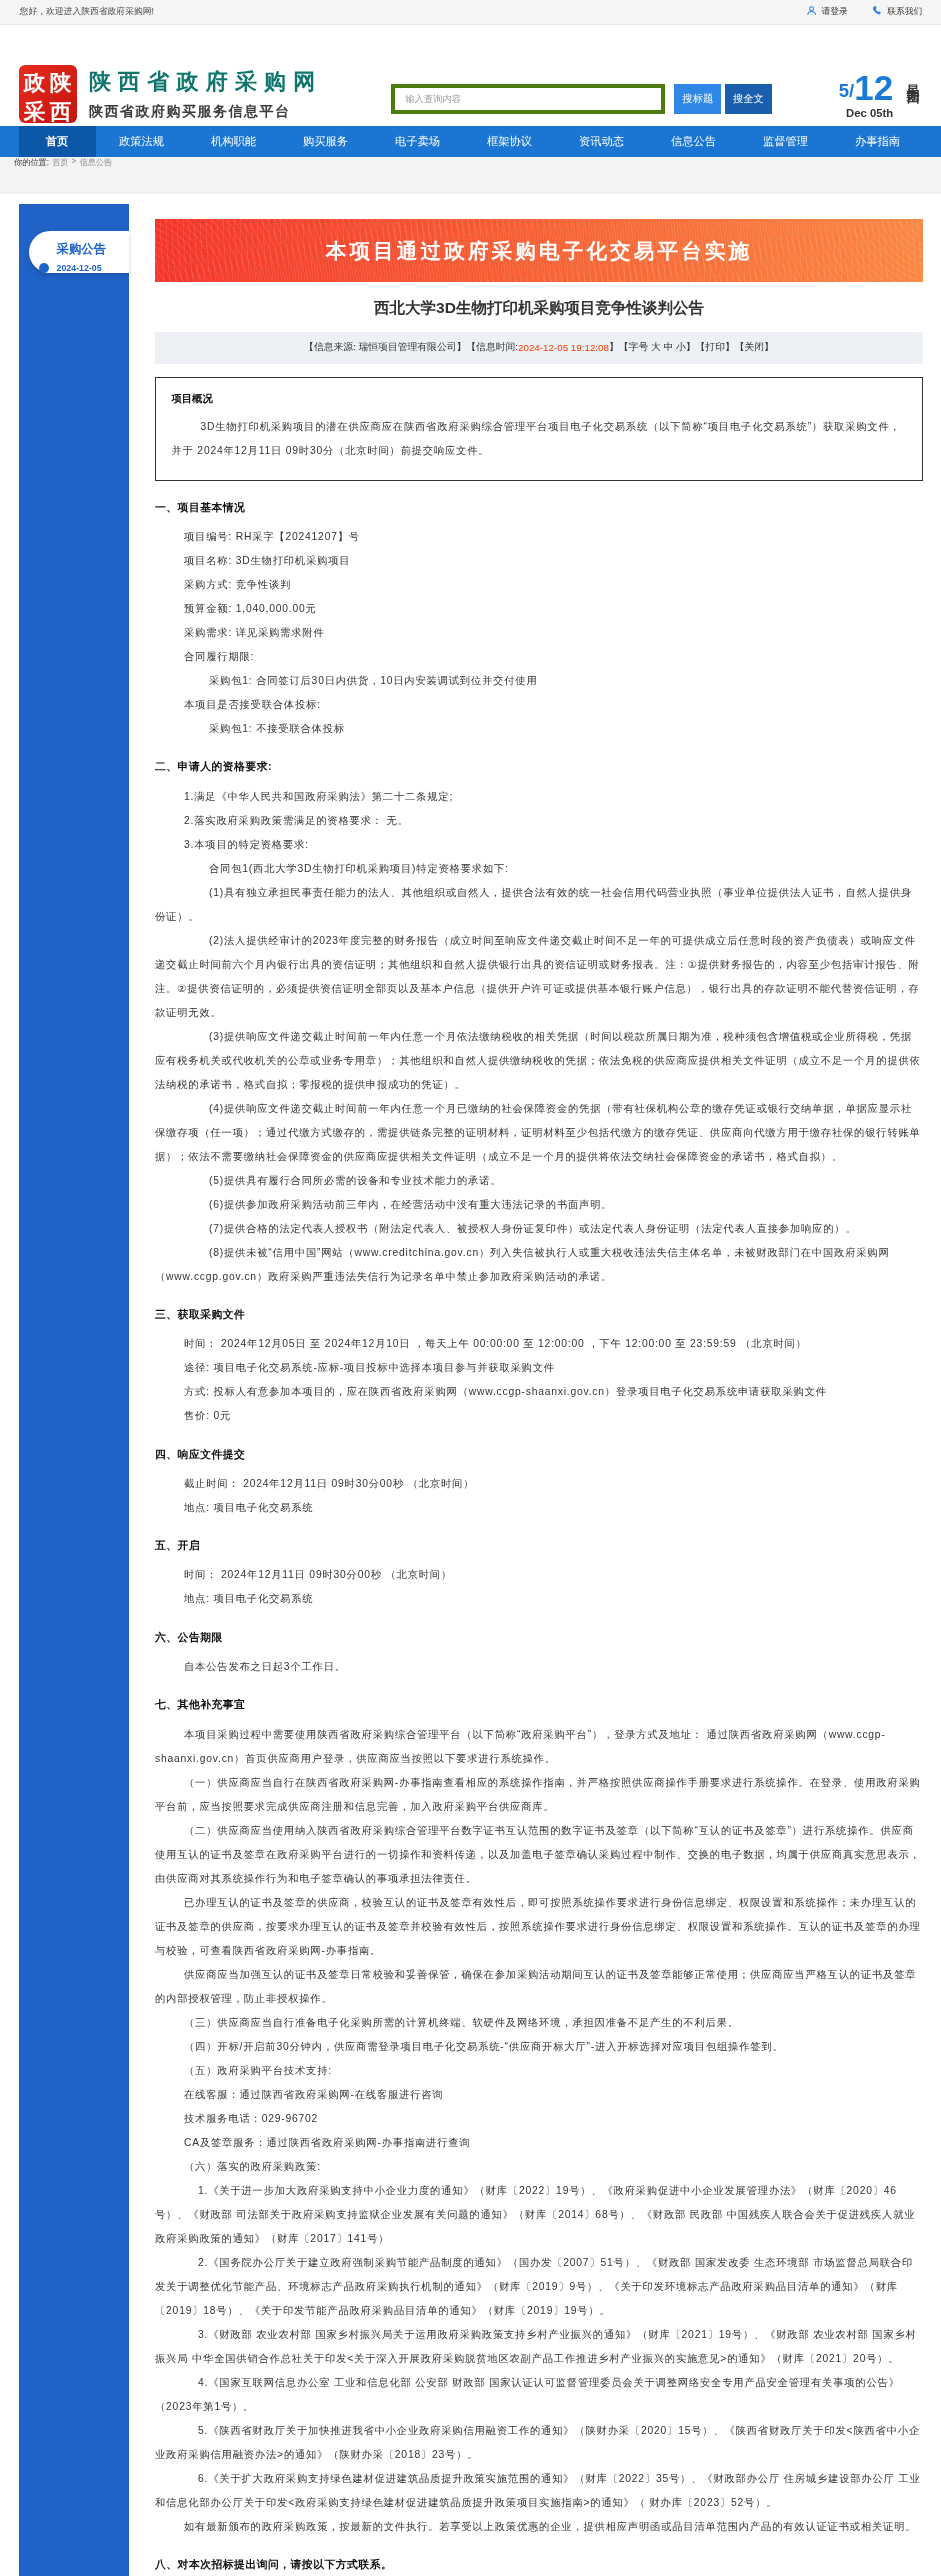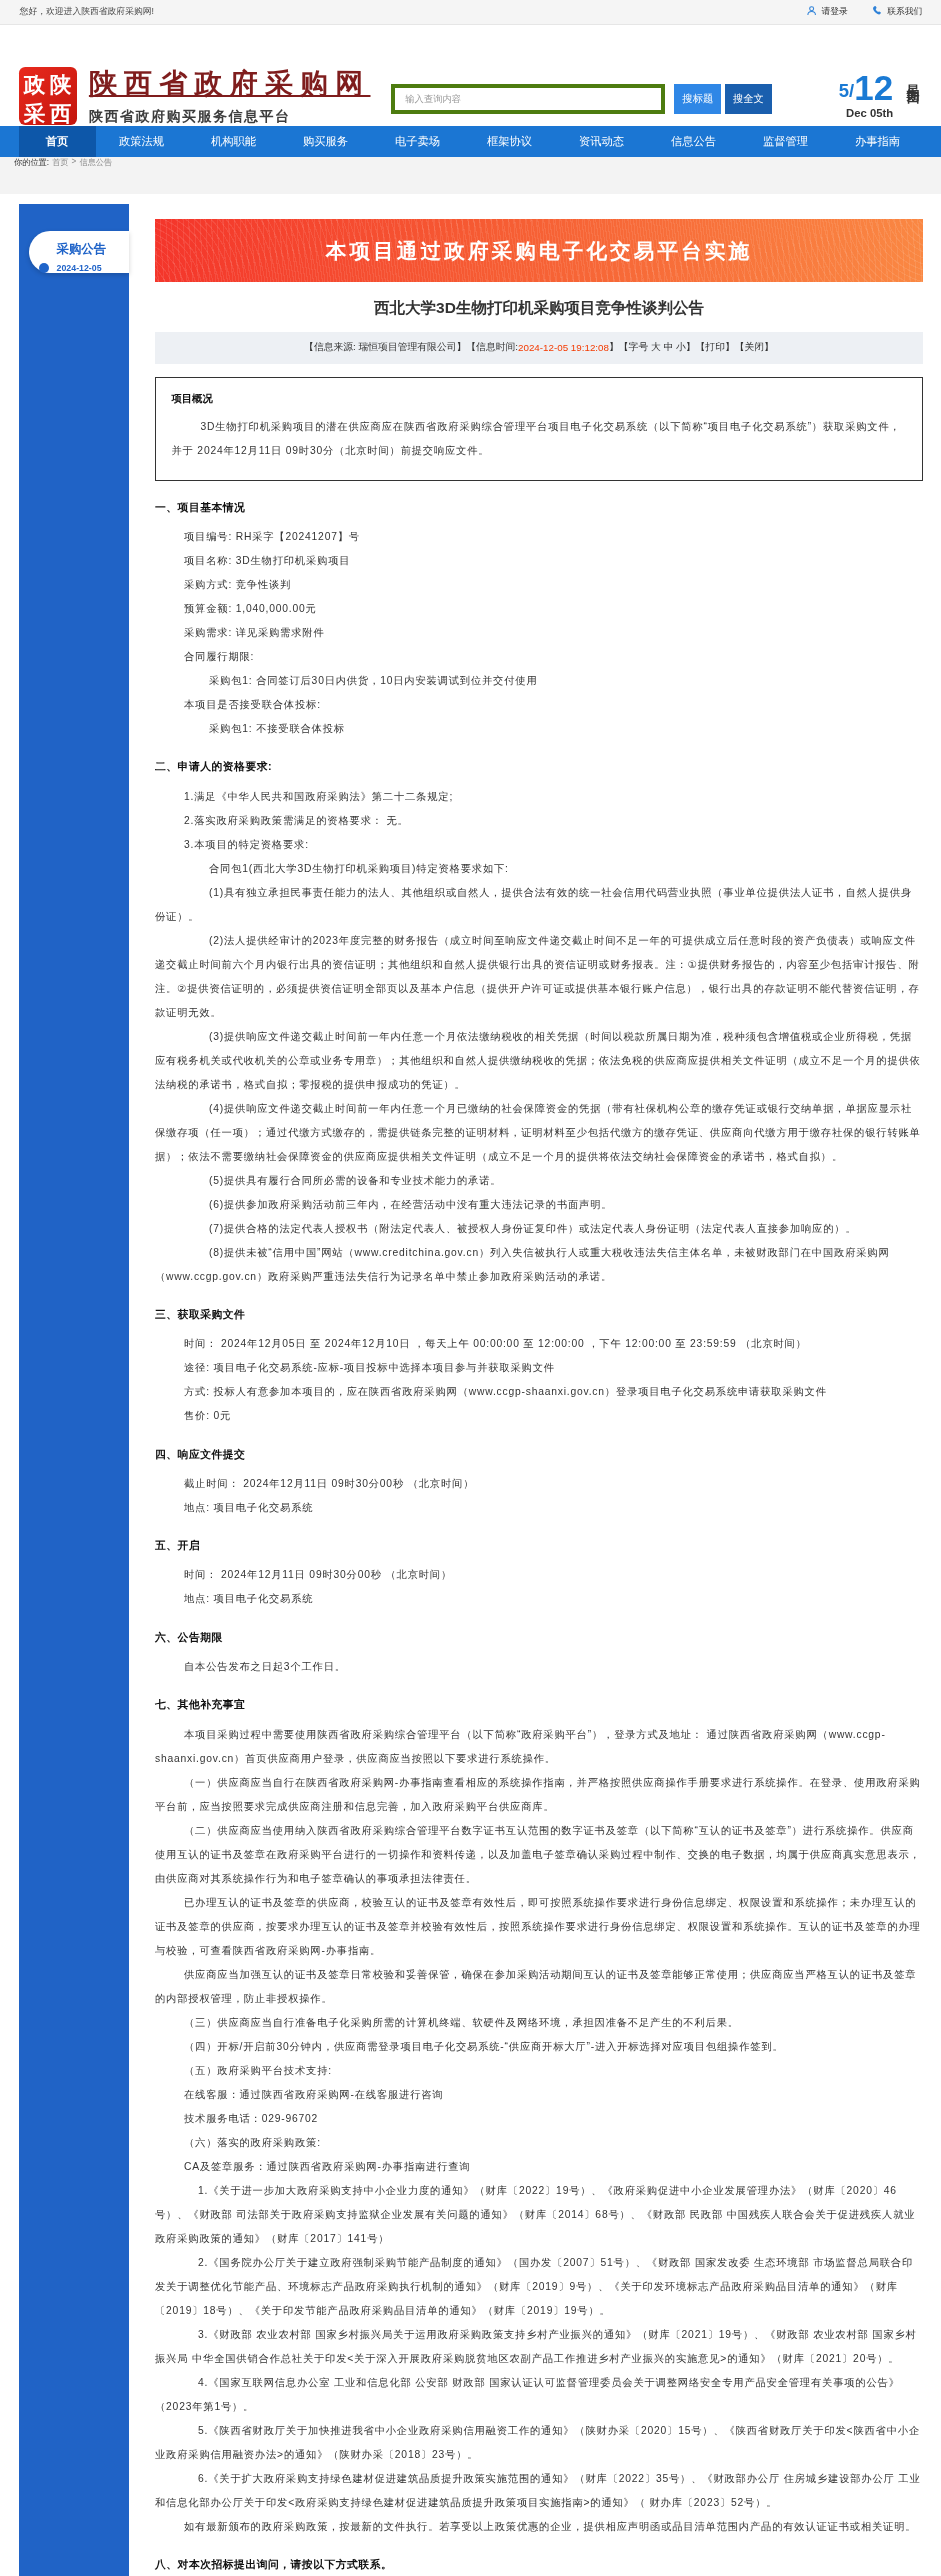--- a/index.html
+++ b/index.html
@@ -11,21 +11,21 @@
             display:flex; align-items:center; justify-content:space-between; padding:0 19.6px; font-size:8.8px; color:#4a4a4a; }
   .topbar-right { display:flex; align-items:flex-end; gap:24px; }
   .topbar-item { display:flex; align-items:center; gap:4.1px; color:#333; cursor:pointer; }
 
   
   .header { height:101px; position:relative; background:#fff; }
   .logo-wrap { position:absolute; left:18.5px; top:40px; display:flex; align-items:center; gap:12.4px; }
   .seal { width:58px; height:58px; border-radius:6.2px; background:linear-gradient(135deg,#e92a1e,#c3150c);
           display:grid; grid-template-columns:1fr 1fr; grid-template-rows:1fr 1fr; padding:3.1px; }
   .seal span { display:flex; align-items:center; justify-content:center; color:#fff; font-weight:bold; font-size:21.6px; }
-  .site-title { font-size:28px; font-weight:bold; color:#7f1d1d; letter-spacing:7.2px;text-decoration:underline; }
+  .site-title { font-size:22px; font-weight:bold; color:#0f766e; letter-spacing:7.2px; }
   .site-subtitle { font-size:14px; font-weight:bold; color:#3d3d3d; letter-spacing:1.5px; margin-top:5.2px; }
 
   .search-wrap { position:absolute; left:391px; top:59px; height:30px; display:flex; }
   .search-input { width:274px; height:30px; border:4px solid #4d7c0f; padding:0 10.3px; font-size:9.3px; color:#333; outline:none; }
   .search-input::placeholder { color:#9a9a9a; }
   .btn-search { height:30px; width:47px; color:#fff; font-size:10.3px; border:none; cursor:pointer; }
   .btn-title { margin-left:9.3px; background:#2f87e6; }
   .btn-full  { margin-left:3.6px;  background:#1a5fae; }
 
   .date-wrap { position:absolute; right:20.6px; top:47px; display:flex; gap:10.3px; }
@@ -235,22 +235,22 @@
         <div class="b-p">本项目采购过程中需要使用陕西省政府采购综合管理平台（以下简称“政府采购平台”），登录方式及地址： 通过陕西省政府采购网（www.ccgp-shaanxi.gov.cn）首页供应商用户登录，供应商应当按照以下要求进行系统操作。</div>
         <div class="b-p">（一）供应商应当自行在陕西省政府采购网-办事指南查看相应的系统操作指南，并严格按照供应商操作手册要求进行系统操作。在登录、使用政府采购平台前，应当按照要求完成供应商注册和信息完善，加入政府采购平台供应商库。</div>
         <div class="b-p">（二）供应商应当使用纳入陕西省政府采购综合管理平台数字证书互认范围的数字证书及签章（以下简称“互认的证书及签章”）进行系统操作。供应商使用互认的证书及签章在政府采购平台进行的一切操作和资料传递，以及加盖电子签章确认采购过程中制作、交换的电子数据，均属于供应商真实意思表示，由供应商对其系统操作行为和电子签章确认的事项承担法律责任。</div>
         <div class="b-p">已办理互认的证书及签章的供应商，校验互认的证书及签章有效性后，即可按照系统操作要求进行身份信息绑定、权限设置和系统操作；未办理互认的证书及签章的供应商，按要求办理互认的证书及签章并校验有效性后，按照系统操作要求进行身份信息绑定、权限设置和系统操作。互认的证书及签章的办理与校验，可查看陕西省政府采购网-办事指南。</div>
         <div class="b-p">供应商应当加强互认的证书及签章日常校验和妥善保管，确保在参加采购活动期间互认的证书及签章能够正常使用；供应商应当严格互认的证书及签章的内部授权管理，防止非授权操作。</div>
         <div class="b-p">（三）供应商应当自行准备电子化采购所需的计算机终端、软硬件及网络环境，承担因准备不足产生的不利后果。</div>
         <div class="b-p">（四）开标/开启前30分钟内，供应商需登录项目电子化交易系统-“供应商开标大厅”-进入开标选择对应项目包组操作签到。</div>
         <div class="b-p">（五）政府采购平台技术支持:</div>
         <div class="b-p">在线客服：通过陕西省政府采购网-在线客服进行咨询</div>
         <div class="b-p">技术服务电话：029-96702</div>
+        <div class="b-p">CA及签章服务：通过陕西省政府采购网-办事指南进行查询</div>
         <div class="b-p">（六）落实的政府采购政策:</div>
-        <div class="b-p">CA及签章服务：通过陕西省政府采购网-办事指南进行查询</div>
         <div class="b-pn">1.《关于进一步加大政府采购支持中小企业力度的通知》（财库〔2022〕19号）、《政府采购促进中小企业发展管理办法》（财库〔2020〕46号）、《财政部 司法部关于政府采购支持监狱企业发展有关问题的通知》（财库〔2014〕68号）、《财政部 民政部 中国残疾人联合会关于促进残疾人就业政府采购政策的通知》（财库〔2017〕141号）</div>
         <div class="b-pn">2.《国务院办公厅关于建立政府强制采购节能产品制度的通知》（国办发〔2007〕51号）、《财政部 国家发改委 生态环境部 市场监督总局联合印发关于调整优化节能产品、环境标志产品政府采购执行机制的通知》（财库〔2019〕9号）、《关于印发环境标志产品政府采购品目清单的通知》（财库〔2019〕18号）、《关于印发节能产品政府采购品目清单的通知》（财库〔2019〕19号）。</div>
         <div class="b-pn">3.《财政部 农业农村部 国家乡村振兴局关于运用政府采购政策支持乡村产业振兴的通知》（财库〔2021〕19号）、《财政部 农业农村部 国家乡村振兴局 中华全国供销合作总社关于印发&lt;关于深入开展政府采购脱贫地区农副产品工作推进乡村产业振兴的实施意见&gt;的通知》（财库〔2021〕20号）。</div>
         <div class="b-pn">4.《国家互联网信息办公室 工业和信息化部 公安部 财政部 国家认证认可监督管理委员会关于调整网络安全专用产品安全管理有关事项的公告》（2023年第1号）。</div>
         <div class="b-pn">5.《陕西省财政厅关于加快推进我省中小企业政府采购信用融资工作的通知》（陕财办采〔2020〕15号）、《陕西省财政厅关于印发&lt;陕西省中小企业政府采购信用融资办法&gt;的通知》（陕财办采〔2018〕23号）。</div>
         <div class="b-pn">6.《关于扩大政府采购支持绿色建材促进建筑品质提升政策实施范围的通知》（财库〔2022〕35号）、《财政部办公厅 住房城乡建设部办公厅 工业和信息化部办公厅关于印发&lt;政府采购支持绿色建材促进建筑品质提升政策项目实施指南&gt;的通知》（ 财办库〔2023〕52号）。</div>
         <div class="b-p">如有最新颁布的政府采购政策，按最新的文件执行。若享受以上政策优惠的企业，提供相应声明函或品目清单范围内产品的有效认证证书或相关证明。</div>
         <div class="b-h">八、对本次招标提出询问，请按以下方式联系。</div>
       </div>
 

